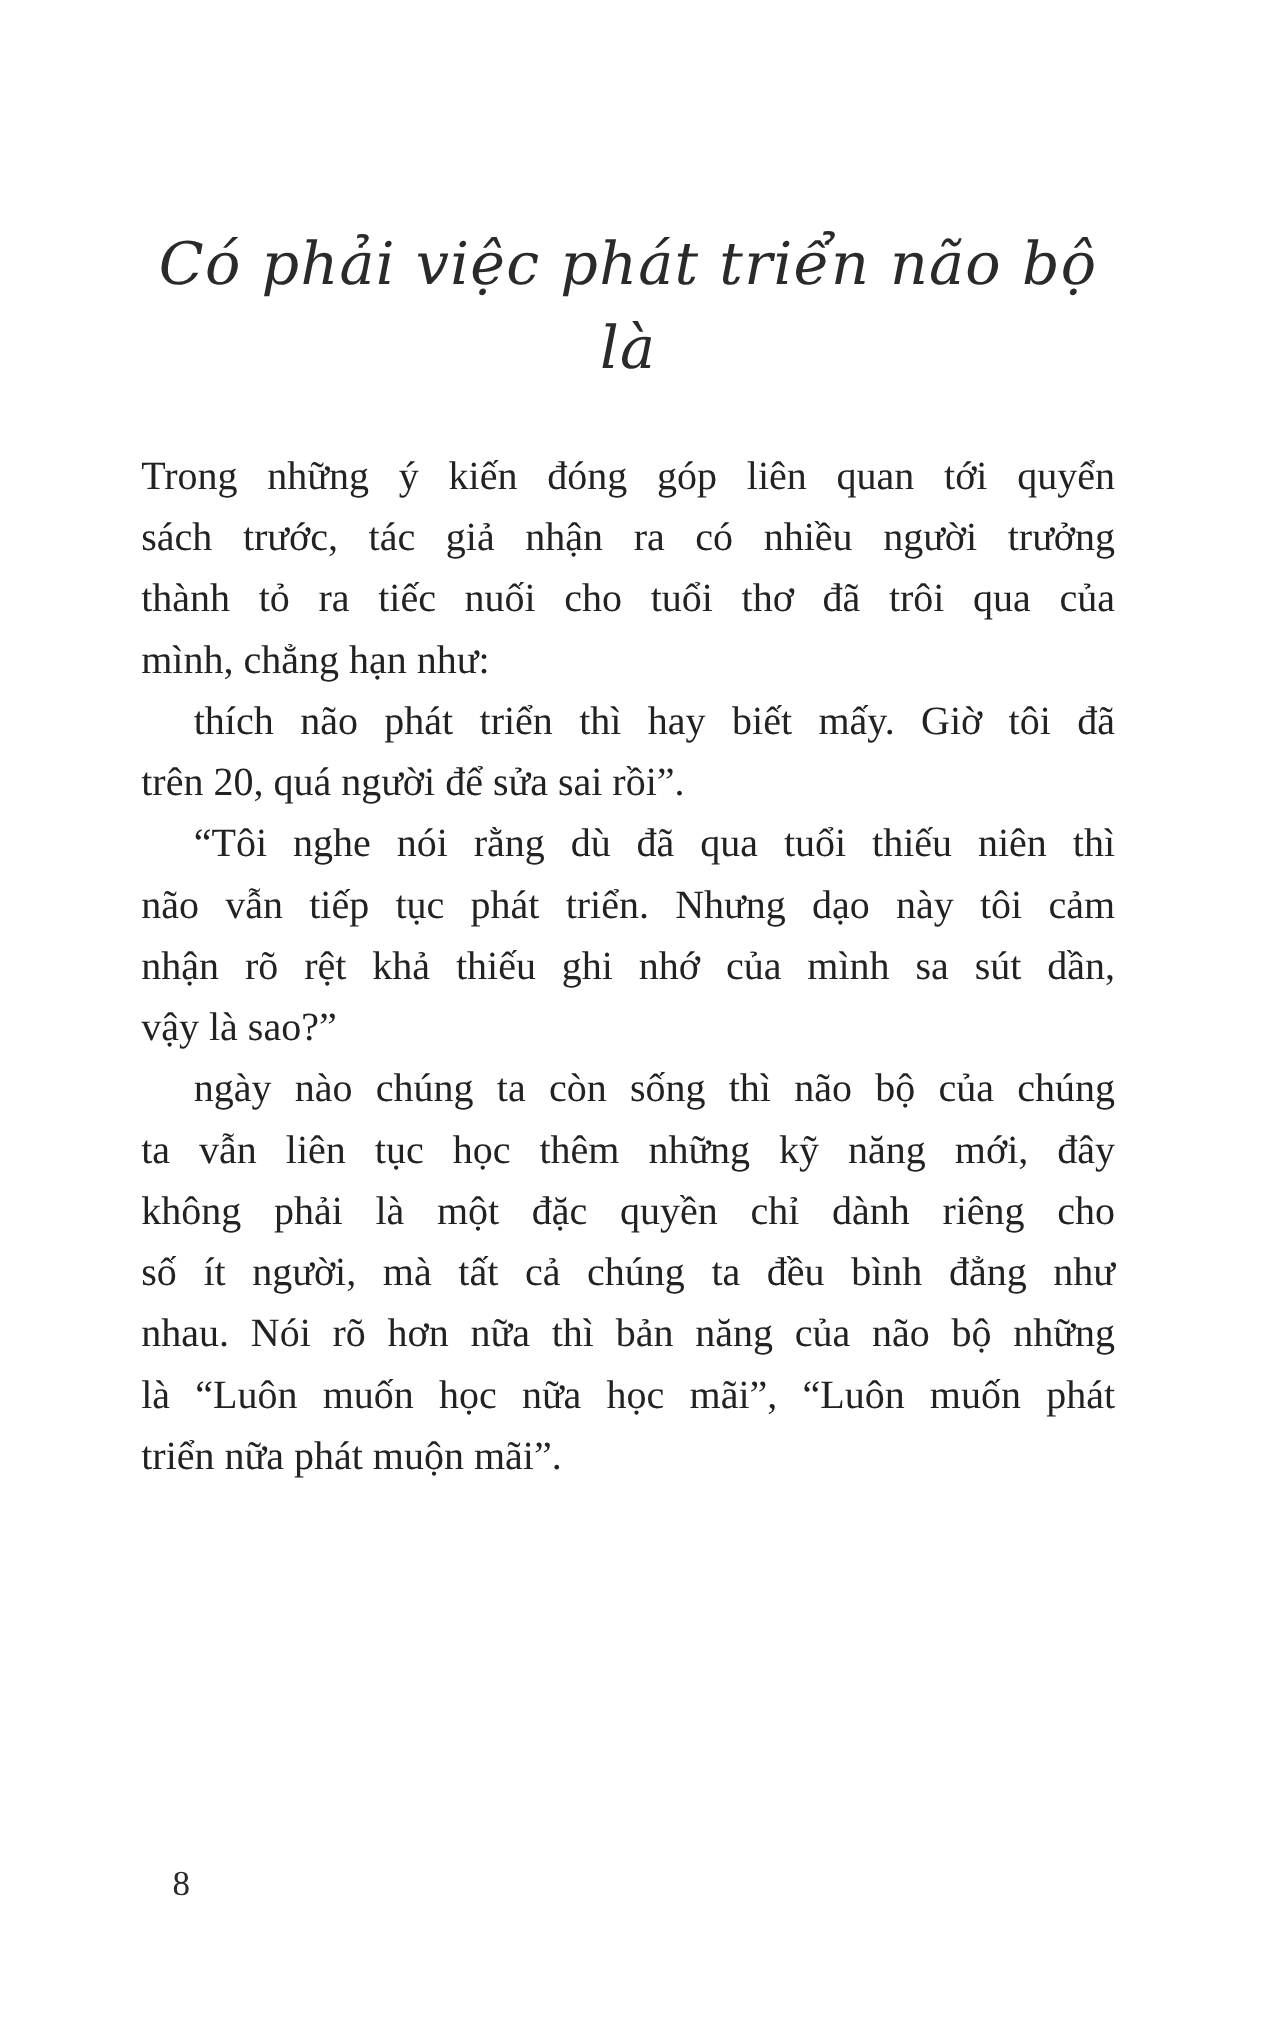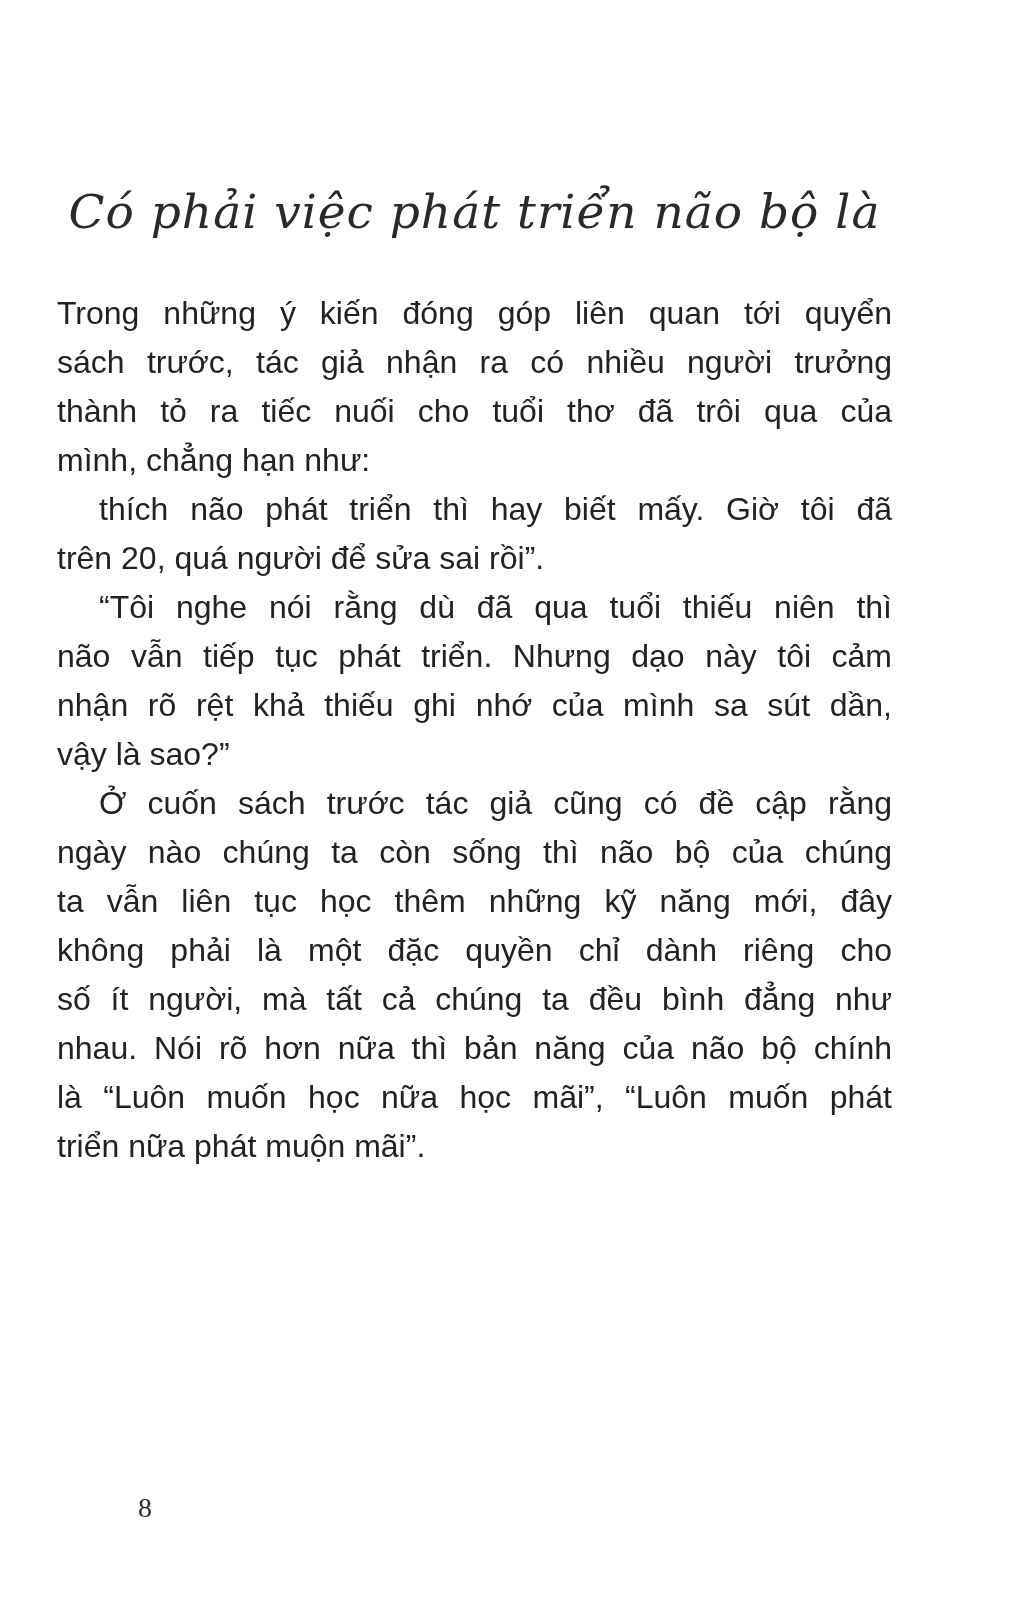--- a/index.html
+++ b/index.html
@@ -7,36 +7,36 @@
     padding: 0;
     background: #ffffff;
   }
   .page {
     position: relative;
     width: 1024px;
     height: 1615px;
     background: #ffffff;
     overflow: hidden;
     box-sizing: border-box;
-    padding: 178px 132px 0 57px;
+    padding: 178px 132px 0 113px;
   }
   .title {
     margin: 0 0 44px 0;
     text-align: center;
     font-family: "DejaVu Serif", serif;
     font-style: italic;
     font-weight: 400;
     font-size: 47px;
     line-height: 67px;
     color: #2a2a2a;
     letter-spacing: 1px;
   }
   .title-line { display: block; }
   .body-text {
-    font-family: Liberation Sans, sans-serif;
+    font-family: Liberation Serif, serif;
     font-size: 32px;
     line-height: 49px;
     color: #222222;
   }
   .para {
     margin: 0;
     padding: 0;
   }
   .line {
     display: block;
@@ -78,25 +78,24 @@
         <span class="line">thích não phát triển thì hay biết mấy. Giờ tôi đã</span>
         <span class="line last">trên 20, quá người để sửa sai rồi”.</span>
       </p>
       <p class="para indent">
         <span class="line">“Tôi nghe nói rằng dù đã qua tuổi thiếu niên thì</span>
         <span class="line">não vẫn tiếp tục phát triển. Nhưng dạo này tôi cảm</span>
         <span class="line">nhận rõ rệt khả thiếu ghi nhớ của mình sa sút dần,</span>
         <span class="line last">vậy là sao?”</span>
       </p>
       <p class="para indent">
-        <span class="line">Ở cuốn sách trước tác giả cũng có đề cập rằng</span>
         <span class="line">ngày nào chúng ta còn sống thì não bộ của chúng</span>
         <span class="line">ta vẫn liên tục học thêm những kỹ năng mới, đây</span>
         <span class="line">không phải là một đặc quyền chỉ dành riêng cho</span>
         <span class="line">số ít người, mà tất cả chúng ta đều bình đẳng như</span>
-        <span class="line">nhau. Nói rõ hơn nữa thì bản năng của não bộ chính</span>
+        <span class="line">nhau. Nói rõ hơn nữa thì bản năng của não bộ những</span>
         <span class="line">là “Luôn muốn học nữa học mãi”, “Luôn muốn phát</span>
         <span class="line last">triển nữa phát muộn mãi”.</span>
       </p>
     </div>
 
   <div class="page-number">8</div>
 </div>
 
 </body></html>

